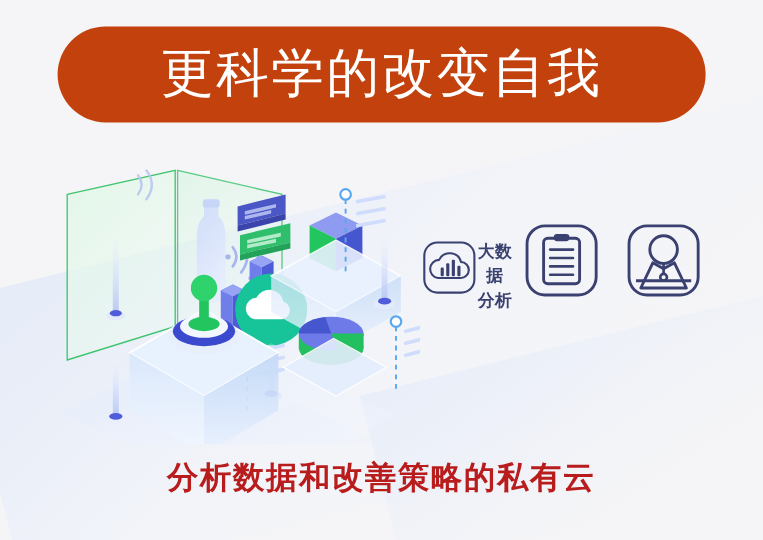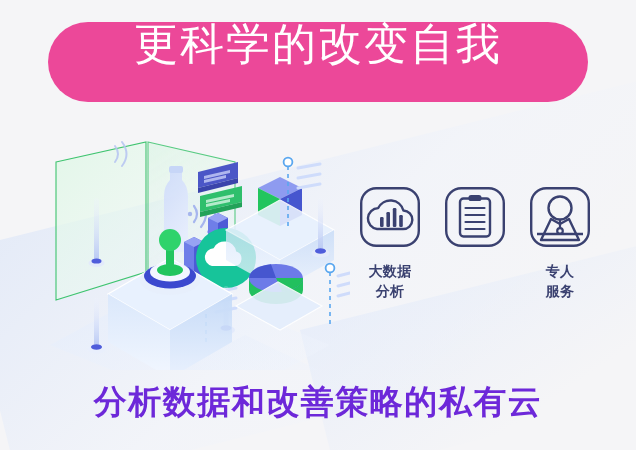--- a/index.html
+++ b/index.html
@@ -46,23 +46,24 @@
     pointer-events: none;
   }
 
   
   .header-pill {
     position: absolute;
     left: 48px;
     top: 22px;
     width: 540px;
     height: 80px;
-    background: #ec4899;
+    background: #c2410c;
     border-radius: 40px;
     display: flex;
+    align-items: center;
     justify-content: center;
   }
   .header-title {
     color: #ffffff;
     font-size: 44px;
     letter-spacing: 2px;
     font-weight: 500;
     line-height: 1;
     white-space: nowrap;
   }
@@ -84,21 +85,21 @@
     top: 186px;
     width: 246px;
     height: 145px;
     display: flex;
     justify-content: space-between;
     align-items: flex-start;
   }
   .feature {
     width: 76px;
     display: flex;
-    flex-direction: column;
+    flex-direction: row;
     align-items: center;
   }
   .feature-icon {
     width: 62px;
     height: 62px;
   }
   .feature-label {
     margin-top: 13px;
     color: #3a4170;
     font-size: 14px;
@@ -109,22 +110,22 @@
     white-space: pre-line;
   }
 
   
   .footer-title {
     position: absolute;
     left: 0;
     top: 385px;
     width: 636px;
     text-align: center;
-    color: #6d28d9;
-    font-size: 33px;
+    color: #b91c1c;
+    font-size: 26px;
     font-weight: 600;
     letter-spacing: 1.5px;
     line-height: 1;
     white-space: nowrap;
   }
 </style>
 </head>
 <body>
 
 <div class="poster">
@@ -370,21 +371,19 @@
         </defs>
         <g clip-path="url(#clipAgent)">
           <circle cx="31" cy="22" r="11.5" fill="none" stroke="#3a4170" stroke-width="2.4"></circle>
           <path d="M12,54 L22,33 L31,38 L40,33 L50,54 Z" fill="none" stroke="#3a4170" stroke-width="2.4" stroke-linejoin="round"></path>
           <line x1="31" y1="34" x2="31" y2="42" stroke="#3a4170" stroke-width="2.2"></line>
           <circle cx="31" cy="45" r="2.8" fill="none" stroke="#3a4170" stroke-width="2.2"></circle>
           <line x1="8" y1="48" x2="54" y2="48" stroke="#3a4170" stroke-width="2.4"></line>
         </g>
         <rect x="2.2" y="2.2" width="57.6" height="57.6" rx="15" fill="none" stroke="#3a4170" stroke-width="2.4"></rect>
       </svg>
-      <div class="feature-label">专人
-服务</div>
     </div>
 
   </div>
 
   <div class="footer-title">分析数据和改善策略的私有云</div>
 
 </div>
 
 </body></html>

